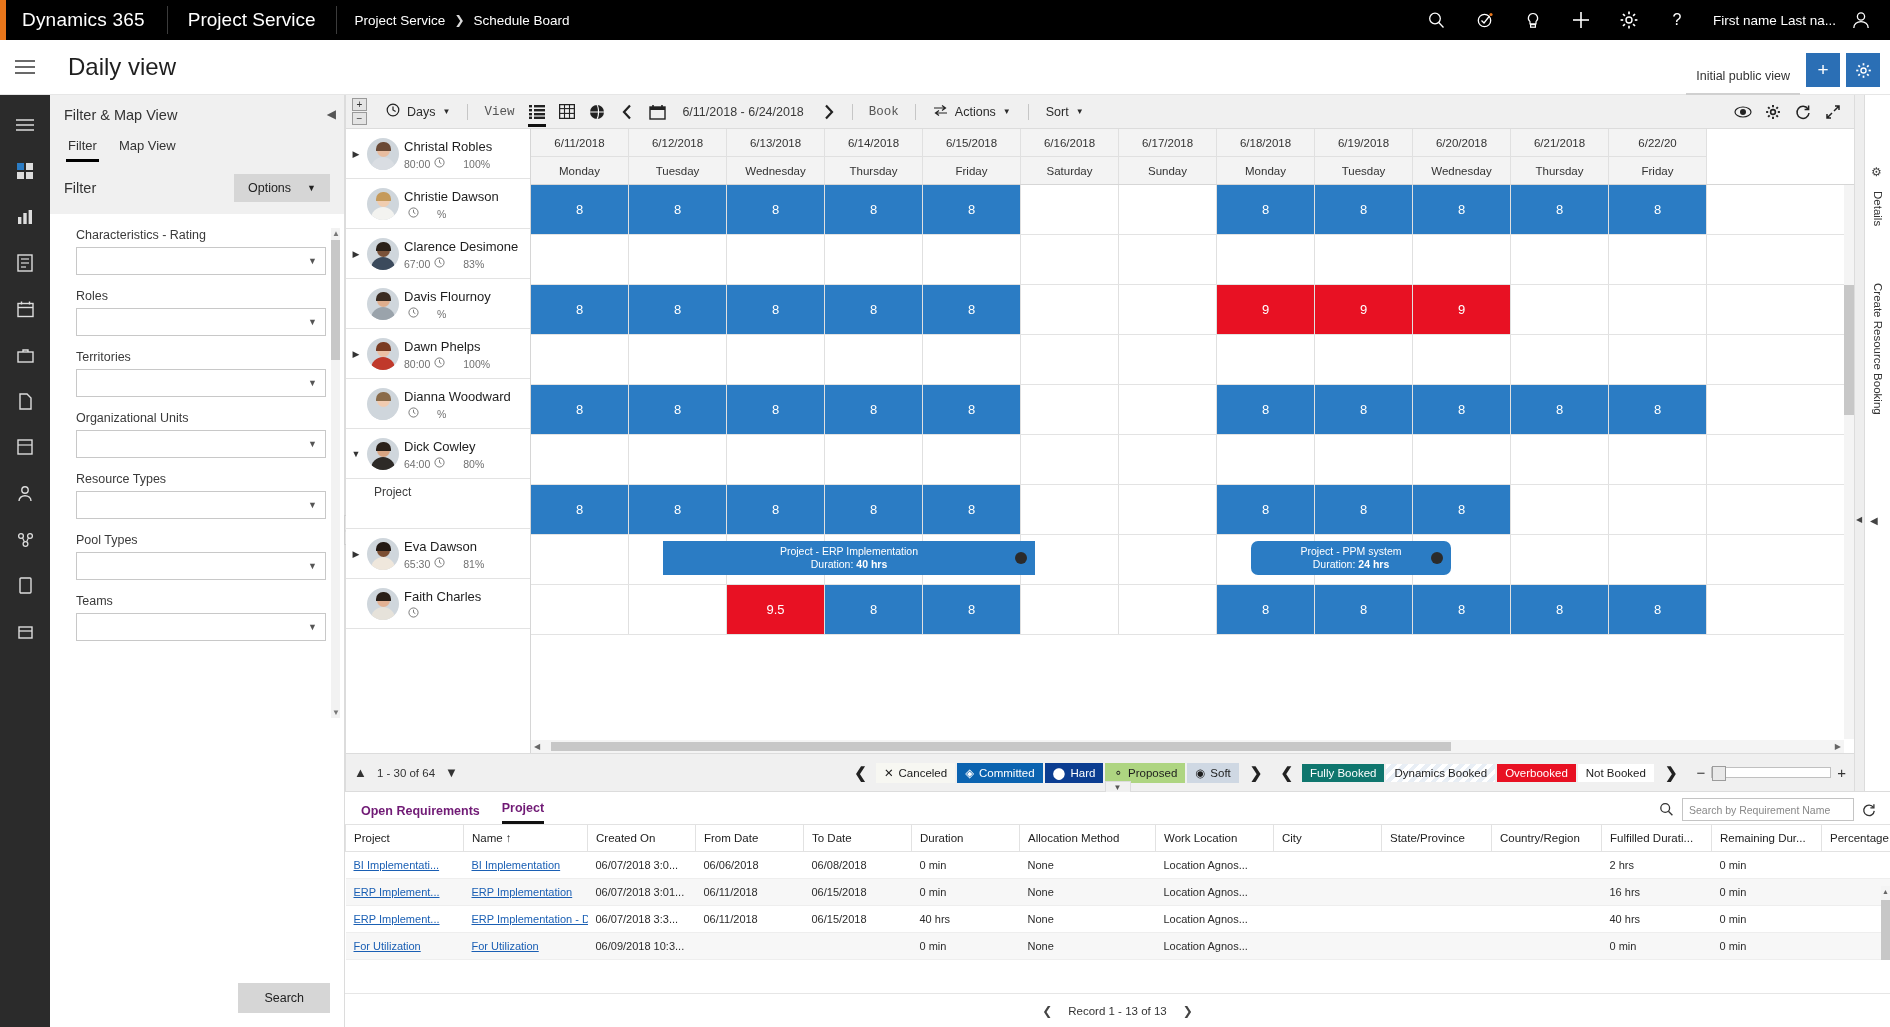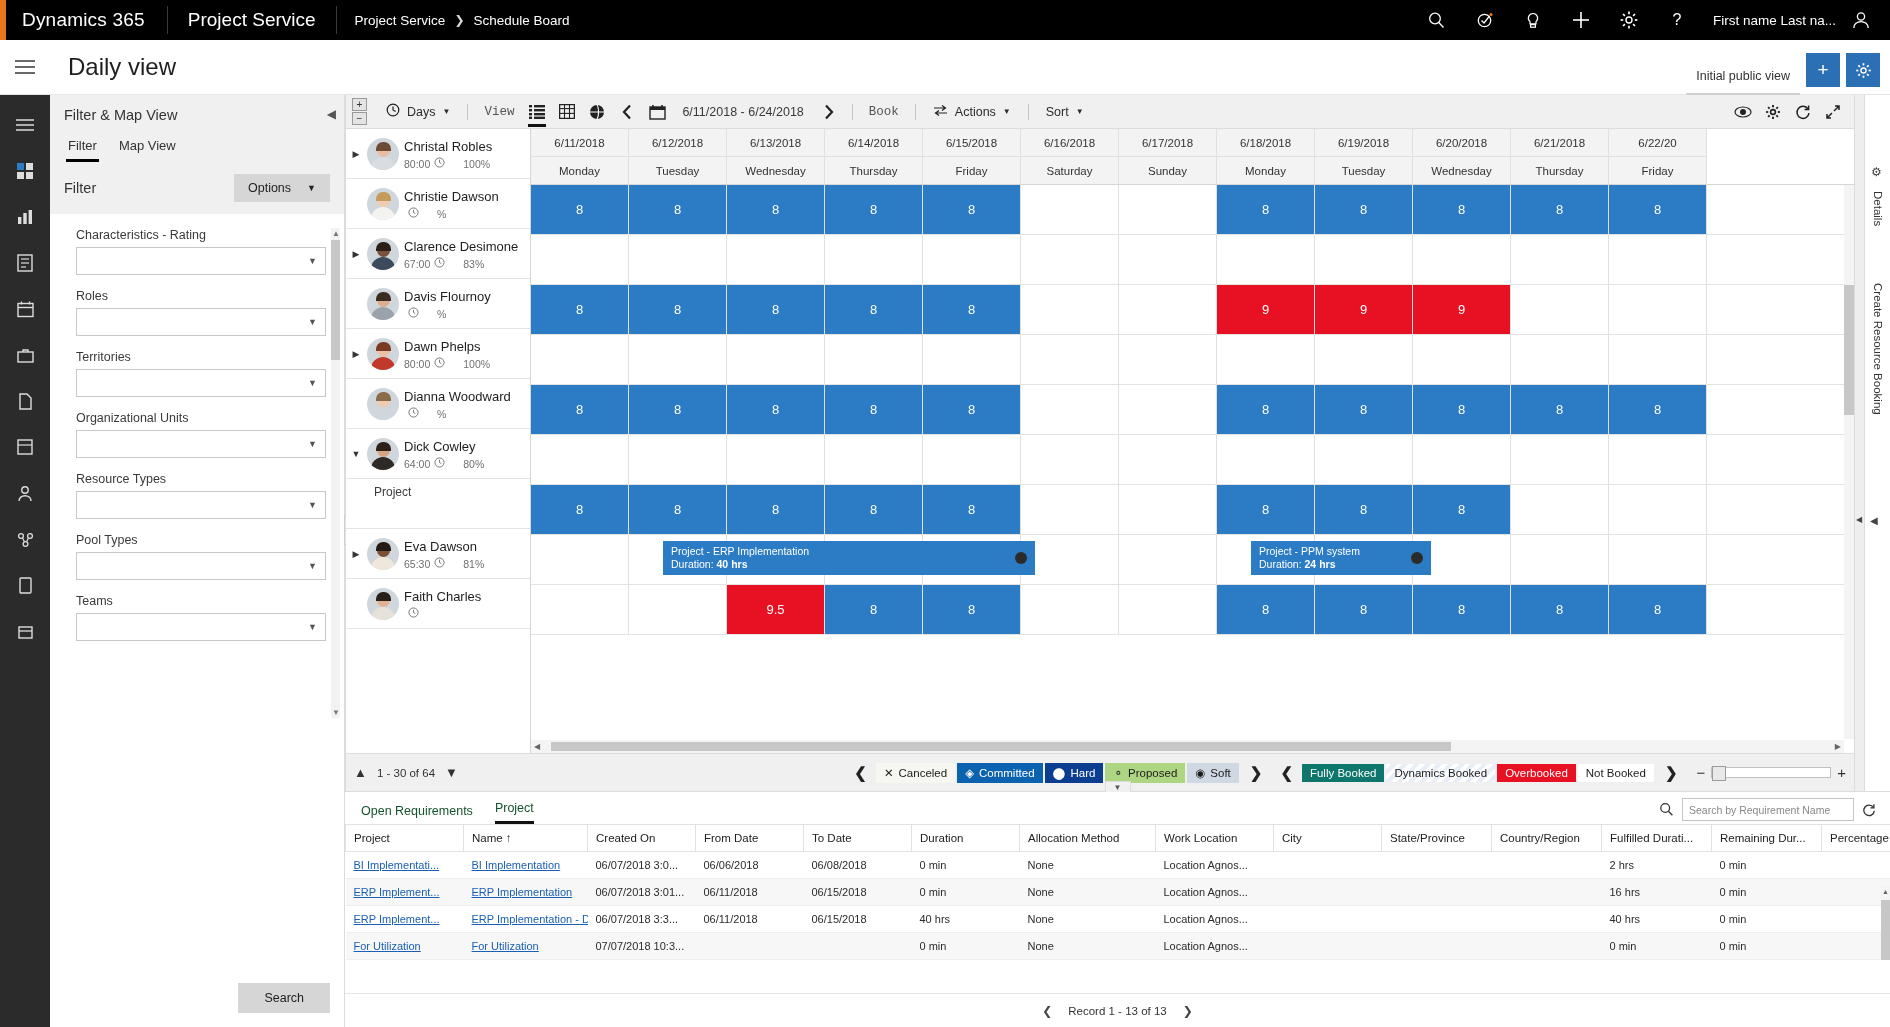--- a/index.html
+++ b/index.html
@@ -106,21 +106,21 @@
   .tl-col { width:98px; flex:none; border-right:1px solid #e0e0e0; background:#f3f3f3; }
   .tl-date { height:28px; display:flex; align-items:center; justify-content:center; font-size:11.5px; color:#333; border-bottom:1px solid #e0e0e0; }
   .tl-day { height:27px; display:flex; align-items:center; justify-content:center; font-size:11.5px; color:#333; }
   .tl-body { position:relative; }
   .tl-row { height:50px; display:flex; border-bottom:1px solid #e3e3e3; position:relative; }
   .tl-cell { width:98px; flex:none; border-right:1px solid #e0e0e0; display:flex; align-items:center; justify-content:center;
              font-size:13px; color:#fff; }
   .tl-cell.full { background:#2b7cc4; }
   .tl-cell.over { background:#e81123; }
   .tl-cell.blank { background:#fff; }
-  .projbar { position:absolute; top:6px; height:34px; background:#2b7cc4; color:#fff; padding:4px 8px; font-size:10.5px; line-height:13px; }
+  .projbar { position:absolute; top:6px; height:34px; background:#2b7cc4; color:#fff; padding:4px 8px; font-size:10.5px; line-height:13px;text-align:center; }
   .projbar b { font-weight:700; }
   .projbar .dot { position:absolute; right:8px; top:11px; width:12px; height:12px; border-radius:50%; background:#2b2b2b; }
 
   .vscroll { position:absolute; right:0; top:56px; bottom:14px; width:10px; background:#f4f4f4; }
   .vscroll .thumb { position:absolute; left:0; width:10px; background:#c7c7c7; top:100px; height:130px; }
   .hscroll { position:absolute; left:0; right:10px; bottom:0; height:13px; background:#f4f4f4; display:flex; align-items:center; }
   .hscroll .thumb { height:9px; background:#c7c7c7; margin-left:8px; }
   .hs-ar { font-size:8px; color:#666; padding:0 3px; }
 
   
@@ -142,21 +142,21 @@
   .zoomslider { display:flex; align-items:center; gap:6px; padding-left:10px; }
   .zs-track { width:120px; height:11px; border:1px solid #c0c0c0; background:#fff; position:relative; }
   .zs-handle { position:absolute; left:0; top:-2px; width:14px; height:15px; background:#e9e9e9; border:1px solid #9c9c9c; }
   .zs-sign { font-size:15px; color:#333; cursor:pointer; }
 
   
   .bottom { height:236px; border-top:1px solid #dcdcdc; display:flex; flex-direction:column; background:#fff; position:relative; }
   .bt-handle { position:absolute; left:50%; top:-11px; transform:translateX(-50%); width:26px; height:11px; background:#f0f0f0;
      border:1px solid #dcdcdc; border-bottom:none; display:flex; align-items:center; justify-content:center; font-size:8px; color:#555; }
   .bt-tabs { height:32px; display:flex; align-items:flex-end; gap:22px; padding:0 16px; }
-  .bt-tab { font-size:12.5px; color:#14532d; padding-bottom:6px; cursor:pointer; }
+  .bt-tab { font-size:12.5px; color:#701a75; padding-bottom:6px; cursor:pointer;font-weight:bold; }
   .bt-tab.active { border-bottom:3px solid #111; }
   .bt-search { position:absolute; right:14px; top:6px; display:flex; align-items:center; gap:8px; }
   .bt-search .box { width:172px; height:23px; border:1px solid #c4c4c4; font-size:10.5px; color:#888; padding:0 6px; display:flex; align-items:center; }
   .bt-ic { color:#333; cursor:pointer; display:flex; align-items:center; }
   table.grid { width:100%; border-collapse:collapse; table-layout:fixed; }
   table.grid th { font-size:11.5px; font-weight:400; color:#222; text-align:left; padding:7px 8px; border:1px solid #e2e2e2; background:#fff; }
   table.grid td { font-size:11px; color:#2b2b2b; padding:7px 8px; border-bottom:1px solid #eee; white-space:nowrap; overflow:hidden; }
   table.grid tr.alt td { background:#f7f7f7; }
   a.lnk { color:#1a5fb4; text-decoration:underline; cursor:pointer; }
   .gridscroll { position:absolute; right:0; top:62px; width:9px; height:130px; background:#f4f4f4; }
@@ -879,21 +879,21 @@
                   <div class="tl-cell blank"></div>
                   <div class="tl-cell blank"></div>
                   <div class="tl-cell blank"></div>
                   <div class="tl-cell blank"></div>
                   <div class="tl-cell blank"></div>
                   <div class="projbar" style="left: 132px; width: 372px;">
                     <div>Project - ERP Implementation</div>
                     <div>Duration: <b>40 hrs</b></div>
                     <span class="dot"></span>
                   </div>
-                  <div class="projbar" style="left: 720px; width: 180px;">
+                  <div class="projbar" style="left: 720px; width: 200px; border-radius: 7px;">
                     <div>Project - PPM system</div>
                     <div>Duration: <b>24 hrs</b></div>
                     <span class="dot"></span>
                   </div>
                 </div>
                 <div class="tl-row">
                   <div class="tl-cell blank"></div>
                   <div class="tl-cell blank"></div>
                   <div class="tl-cell over">9.5</div>
                   <div class="tl-cell full">8</div>
@@ -1083,21 +1083,21 @@
                 <td></td>
                 <td></td>
                 <td></td>
                 <td>40 hrs</td>
                 <td>0 min</td>
                 <td></td>
               </tr>
               <tr class="alt">
                 <td><a class="lnk">For Utilization</a></td>
                 <td><a class="lnk">For Utilization</a></td>
-                <td>07/07/2018 10:3...</td>
+                <td>06/09/2018 10:3...</td>
                 <td></td>
                 <td></td>
                 <td>0 min</td>
                 <td>None</td>
                 <td>Location Agnos...</td>
                 <td></td>
                 <td></td>
                 <td></td>
                 <td>0 min</td>
                 <td>0 min</td>

